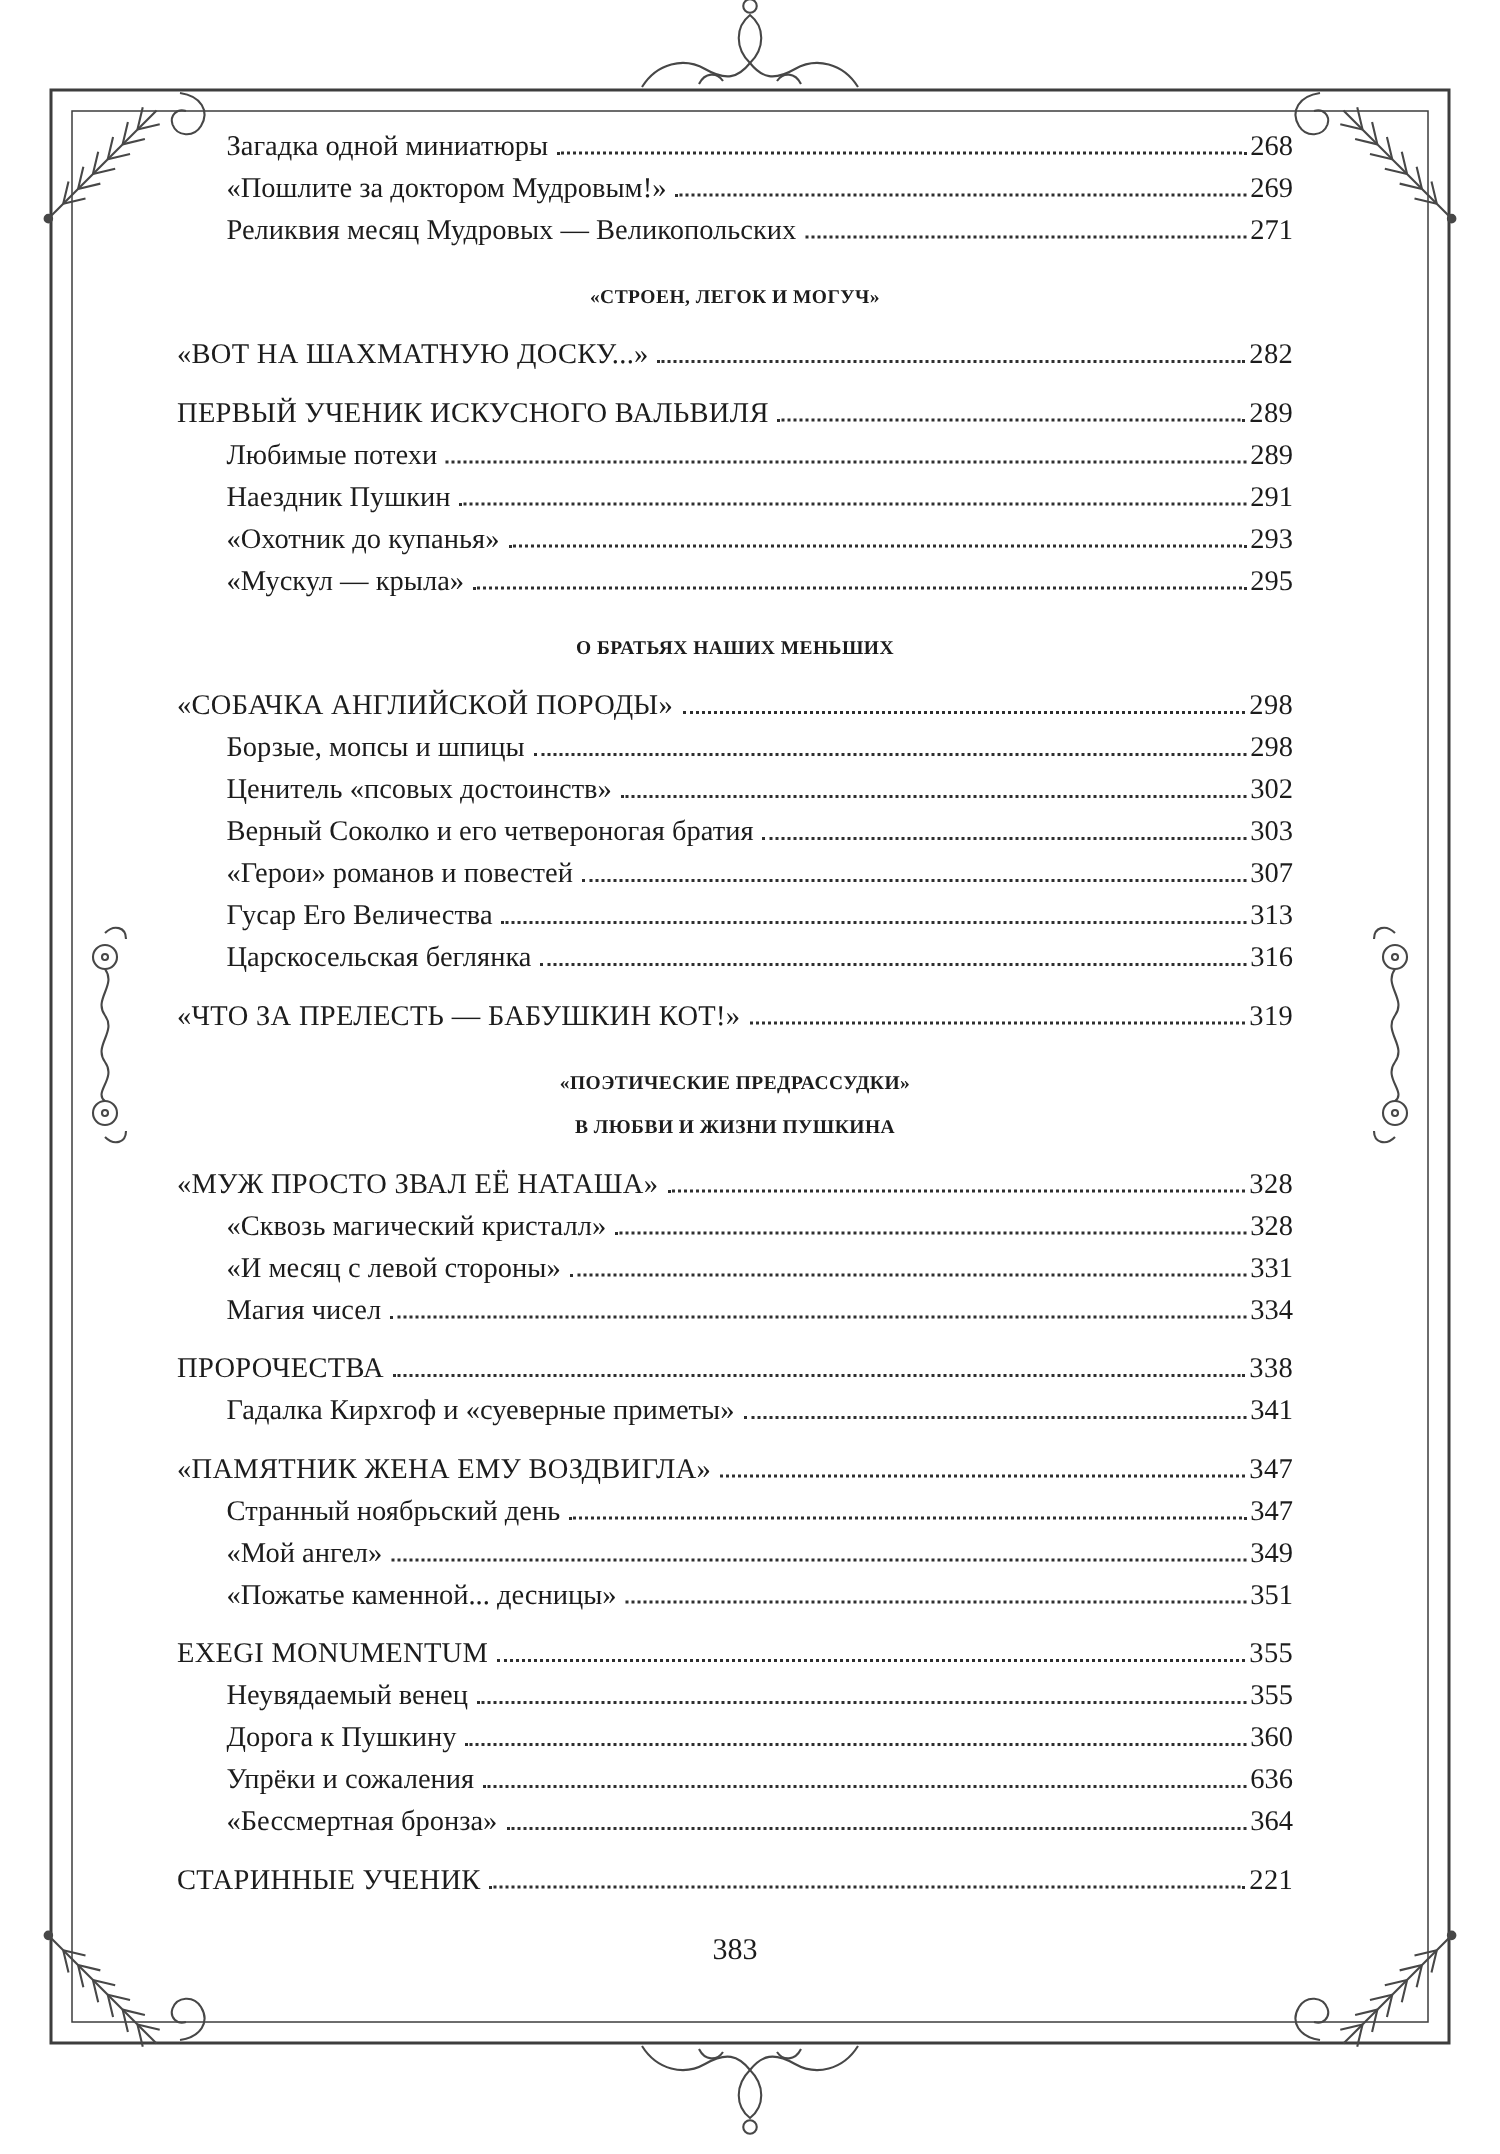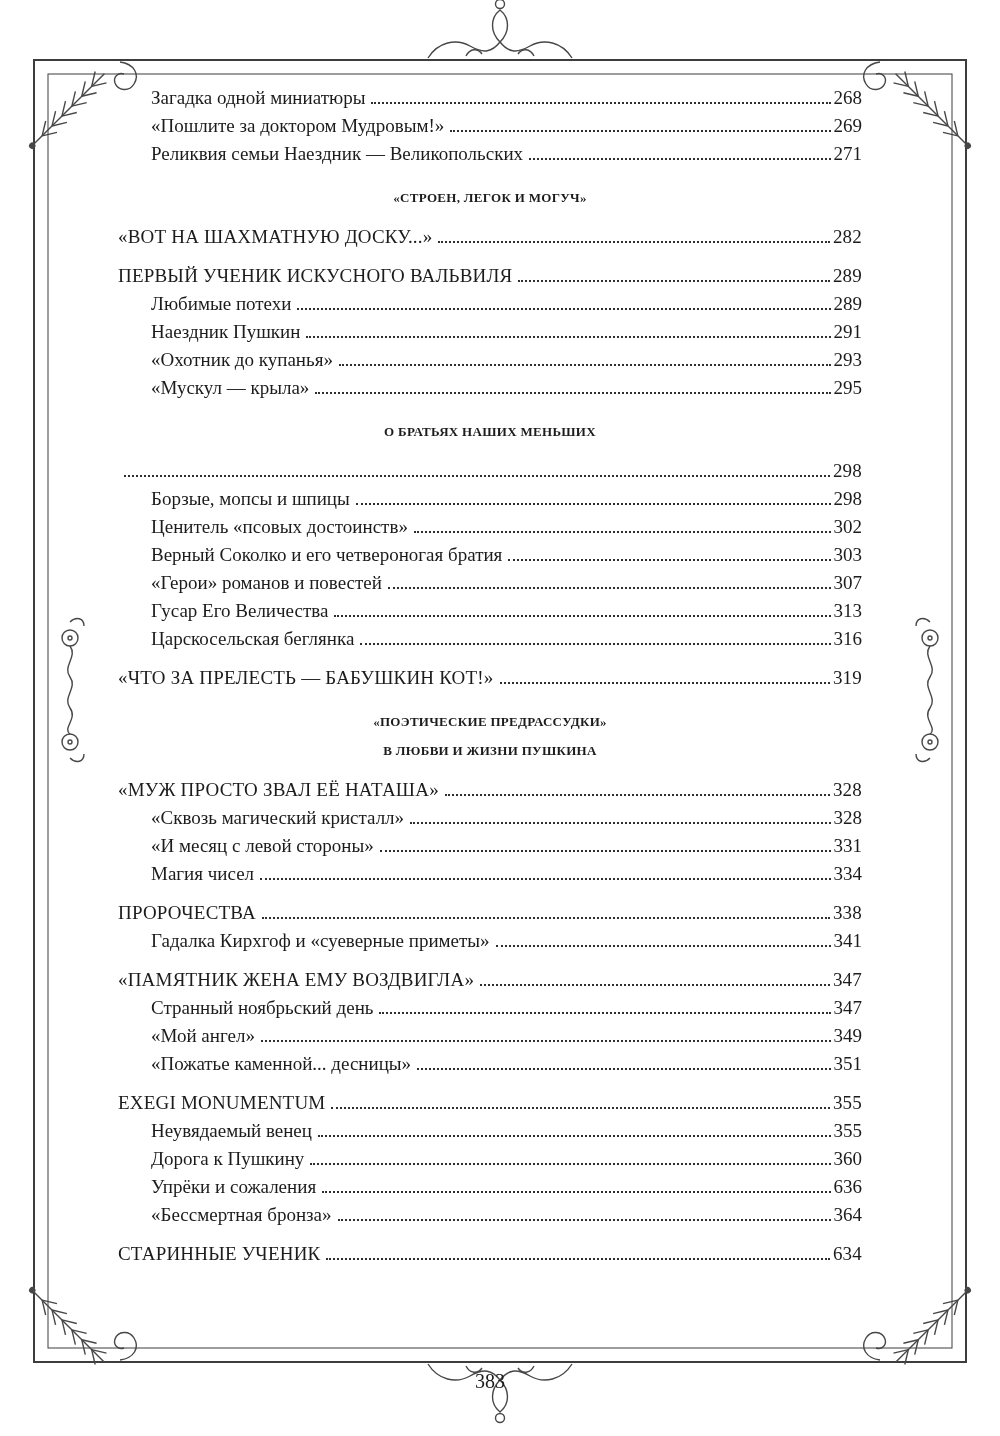--- a/index.html
+++ b/index.html
@@ -50,21 +50,21 @@
     font-weight: bold;
     font-size: 13px;
     line-height: 29px;
     margin: 15px 0 7px;
     letter-spacing: 0.3px;
   }
   .folio {
     position: absolute;
     left: 118px;
     width: 744px;
-    top: 1370px;
+    top: 1289px;
     text-align: center;
     font-size: 20px;
   }
 </style>
 </head>
 <body>
 
 <svg class="frame" width="1000" height="1436" viewBox="0 0 1000 1436" xmlns="http://www.w3.org/2000/svg" aria-hidden="true">
   <defs>
     <g id="ear" fill="none" stroke="#474747" stroke-width="1.4">
@@ -128,21 +128,21 @@
         <span class="toc-label">Загадка одной миниатюры</span>
         <span class="toc-leader"></span>
         <span class="toc-page">268</span>
       </div>
       <div class="toc-row sub">
         <span class="toc-label">«Пошлите за доктором Мудровым!»</span>
         <span class="toc-leader"></span>
         <span class="toc-page">269</span>
       </div>
       <div class="toc-row sub">
-        <span class="toc-label">Реликвия семьи Наездник — Великопольских</span>
+        <span class="toc-label">Реликвия месяц Мудровых — Великопольских</span>
         <span class="toc-leader"></span>
         <span class="toc-page">271</span>
       </div>
       <div class="section-heading">
         <div class="heading-line">«СТРОЕН, ЛЕГОК И МОГУЧ»</div>
       </div>
       <div class="toc-row main">
         <span class="toc-label">«ВОТ НА ШАХМАТНУЮ ДОСКУ...»</span>
         <span class="toc-leader"></span>
         <span class="toc-page">282</span>
@@ -169,20 +169,21 @@
       </div>
       <div class="toc-row sub">
         <span class="toc-label">«Мускул — крыла»</span>
         <span class="toc-leader"></span>
         <span class="toc-page">295</span>
       </div>
       <div class="section-heading">
         <div class="heading-line">О БРАТЬЯХ НАШИХ МЕНЬШИХ</div>
       </div>
       <div class="toc-row main">
+        <span class="toc-label">«СОБАЧКА АНГЛИЙСКОЙ ПОРОДЫ»</span>
         <span class="toc-leader"></span>
         <span class="toc-page">298</span>
       </div>
       <div class="toc-row sub">
         <span class="toc-label">Борзые, мопсы и шпицы</span>
         <span class="toc-leader"></span>
         <span class="toc-page">298</span>
       </div>
       <div class="toc-row sub">
         <span class="toc-label">Ценитель «псовых достоинств»</span>
@@ -289,18 +290,18 @@
         <span class="toc-page">636</span>
       </div>
       <div class="toc-row sub">
         <span class="toc-label">«Бессмертная бронза»</span>
         <span class="toc-leader"></span>
         <span class="toc-page">364</span>
       </div>
       <div class="toc-row main">
         <span class="toc-label">СТАРИННЫЕ УЧЕНИК</span>
         <span class="toc-leader"></span>
-        <span class="toc-page">634</span>
+        <span class="toc-page">221</span>
       </div>
     </div>
 </div>
 
 <div class="folio">383</div>
 
 </body></html>

